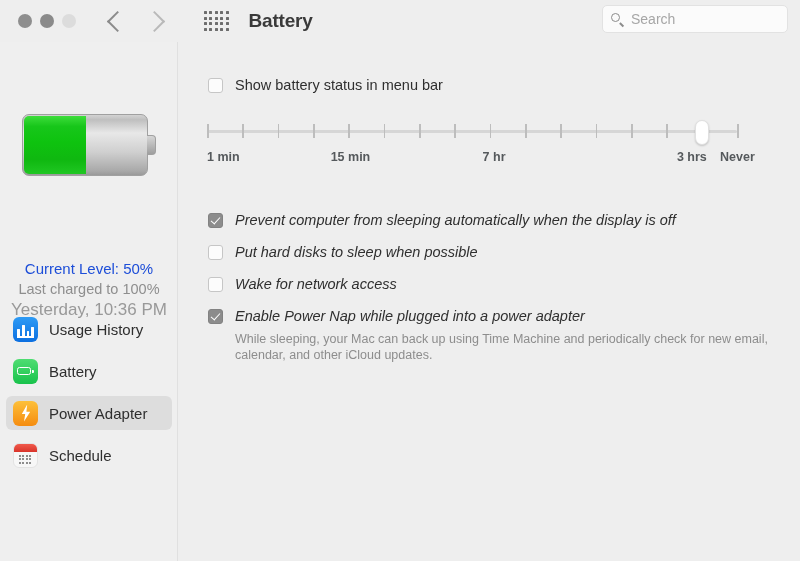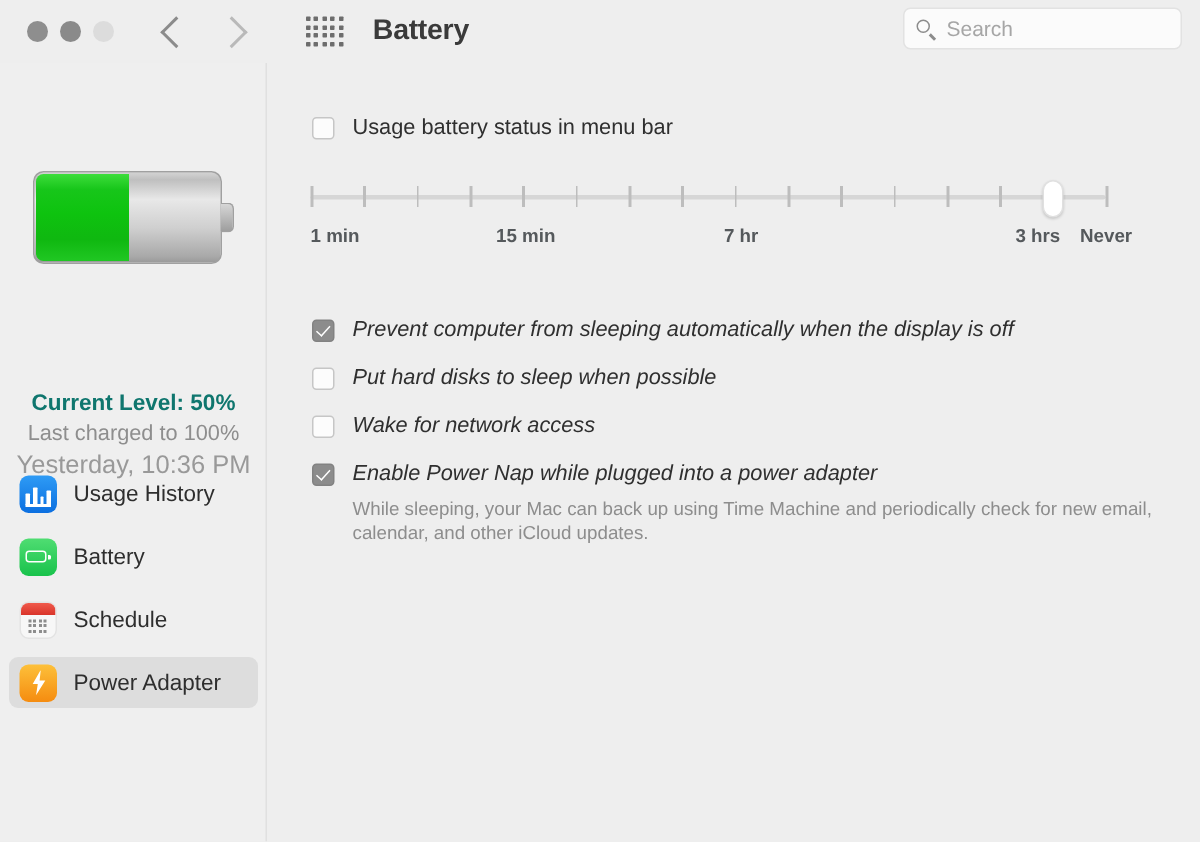--- a/index.html
+++ b/index.html
@@ -169,22 +169,22 @@
   }
 
   #status-block {
     position: absolute;
     left: 0; top: 218px;
     width: 178px;
     text-align: center;
   }
   #current-level {
     font-size: 15px;
-    font-weight: bold;
-    color: #0f766e;
+    font-weight: normal;
+    color: #1d4ed8;
     margin-bottom: 4px;
   }
   #last-charged {
     font-size: 14.5px;
     color: #8e8e8e;
     margin-bottom: 3px;
   }
   #charge-time {
     font-size: 17px;
     color: #999999;
@@ -482,20 +482,27 @@
       </div>
 
       <div class="side-item">
         <span class="side-icon ic-battery">
           <span class="shell"></span>
           <span class="nub"></span>
         </span>
         <span class="side-label">Battery</span>
       </div>
 
+      <div class="side-item selected">
+        <span class="side-icon ic-power">
+          <span class="bolt"></span>
+        </span>
+        <span class="side-label">Power Adapter</span>
+      </div>
+
       <div class="side-item">
         <span class="side-icon ic-schedule">
           <span class="cal-top"></span>
           <span class="cal-dots">
             <s></s>
               <s></s>
               <s></s>
               <s></s>
               <s></s>
               <s></s>
@@ -503,35 +510,28 @@
               <s></s>
               <s></s>
               <s></s>
               <s></s>
               <s></s>
           </span>
         </span>
         <span class="side-label">Schedule</span>
       </div>
 
-      <div class="side-item selected">
-        <span class="side-icon ic-power">
-          <span class="bolt"></span>
-        </span>
-        <span class="side-label">Power Adapter</span>
-      </div>
-
     </div>
   </div>
 
   <div id="main">
 
     <div class="check-row" id="show-status-row">
       <span class="cbox off"></span>
-      <span class="check-label">Usage battery status in menu bar</span>
+      <span class="check-label">Show battery status in menu bar</span>
     </div>
 
     <div id="slider-section">
       <div id="slider-wrap">
         <div id="slider-track"></div>
         <div id="ticks-holder">
             <div class="tick" style="left: 1px;"></div>
             <div class="tick" style="left: 36.3333px;"></div>
             <div class="tick" style="left: 71.6667px;"></div>
             <div class="tick" style="left: 107px;"></div>

